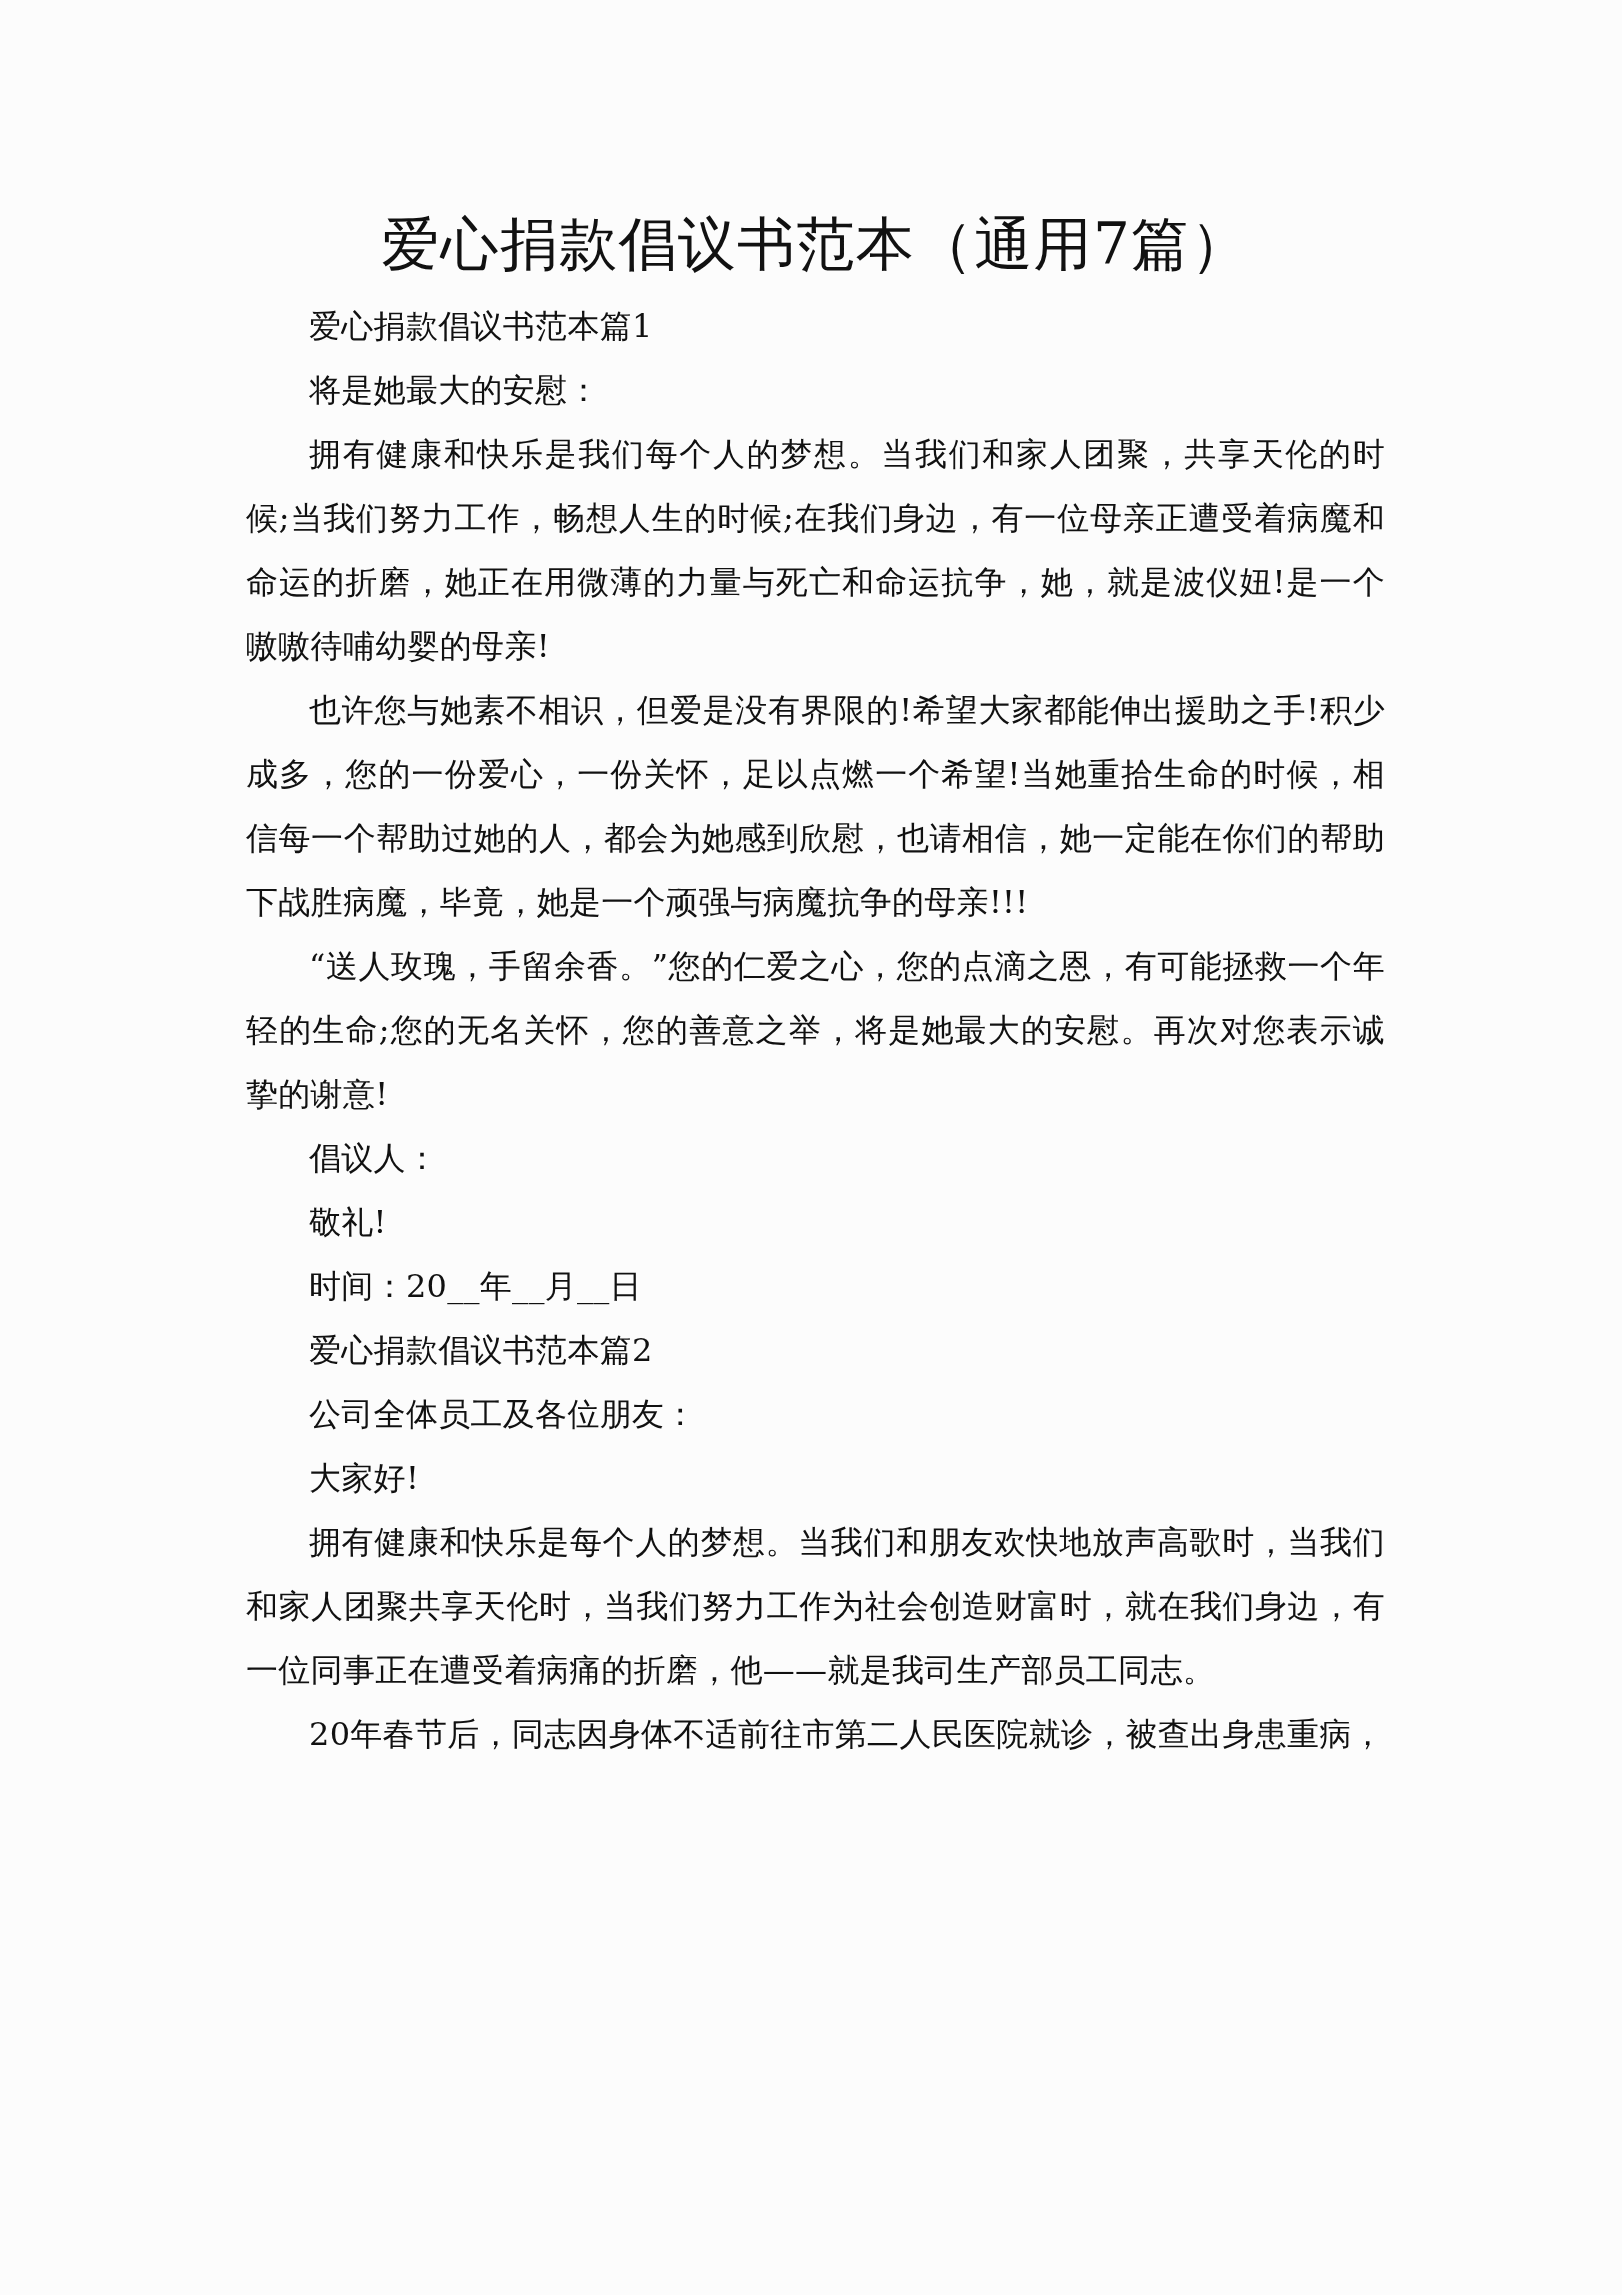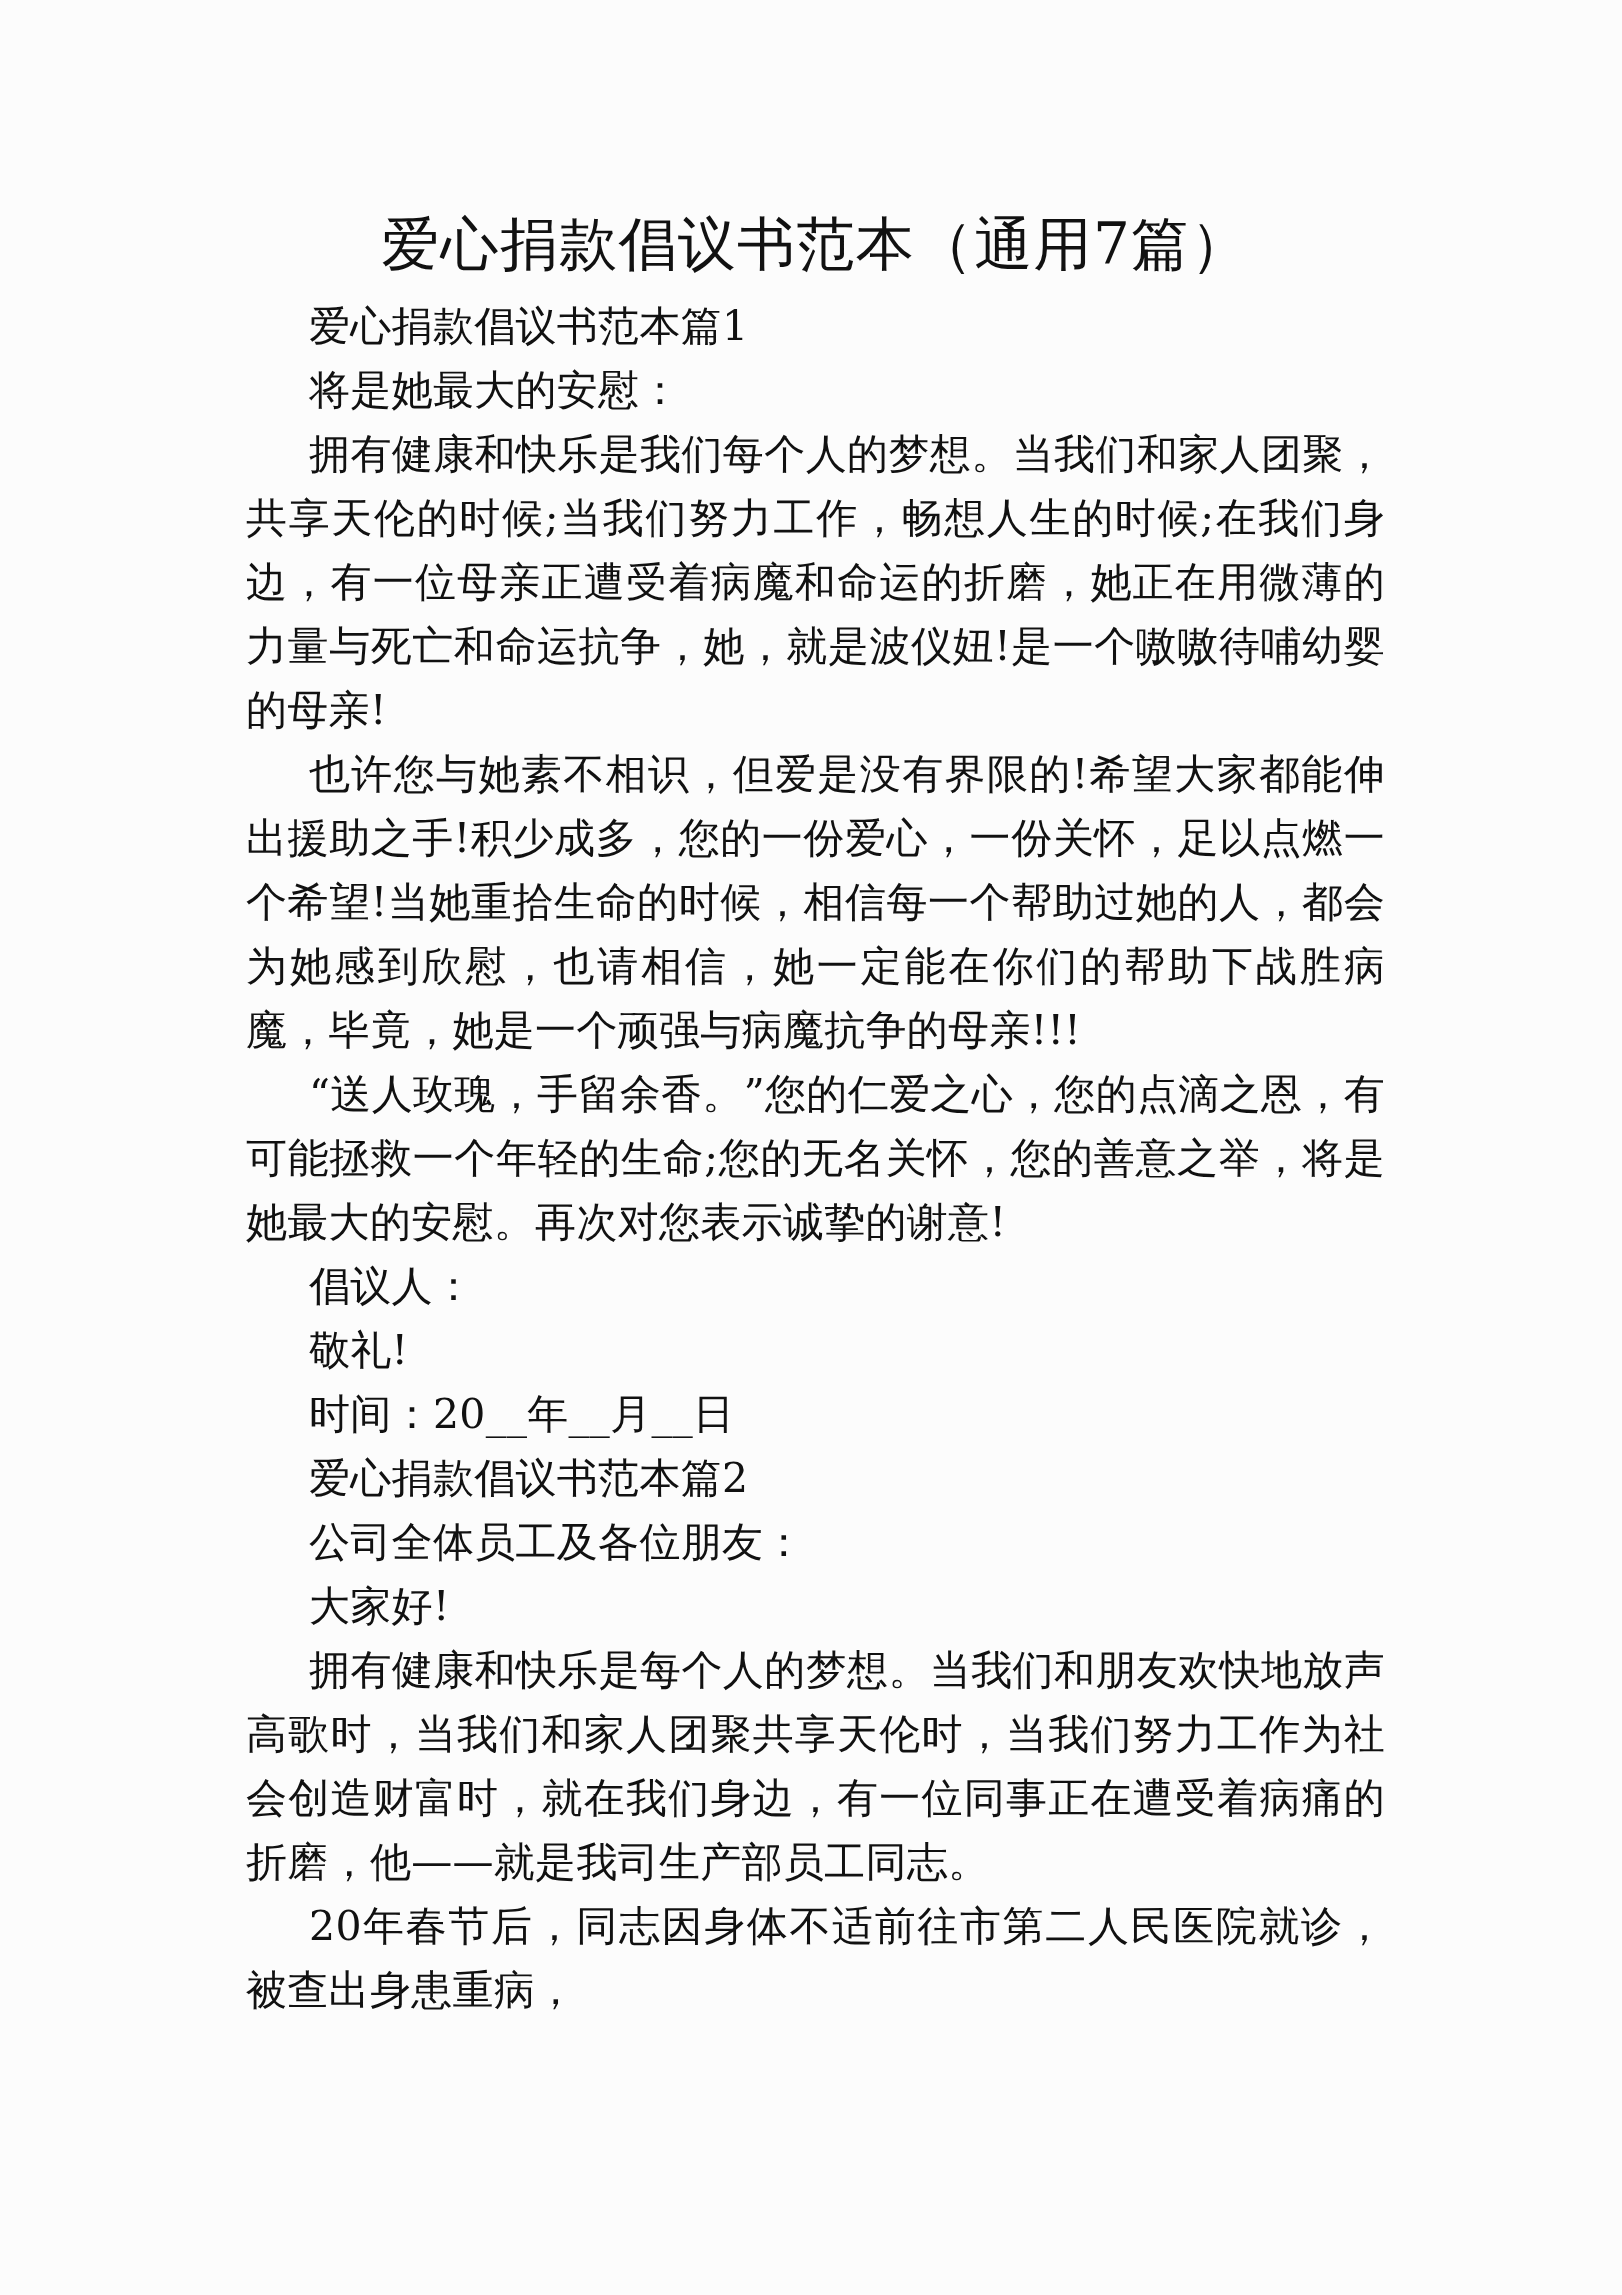--- a/index.html
+++ b/index.html
@@ -26,21 +26,21 @@
       text-align: center;
       font-size: 58px;
       line-height: 85px;
       height: 85px;
       margin: 0 0 6.5px -26px;
       width: 1191px;
       letter-spacing: 1.3px;
       font-weight: normal;
     }
     .line {
-      font-size: 41px;
+      font-size: 32px;
       line-height: 64px;
       margin: 0;
       white-space: normal;
       text-align: justify;
       text-align-last: left;
       letter-spacing: 0.3px;
     }
     .indent {
       text-indent: 63px;
     }

